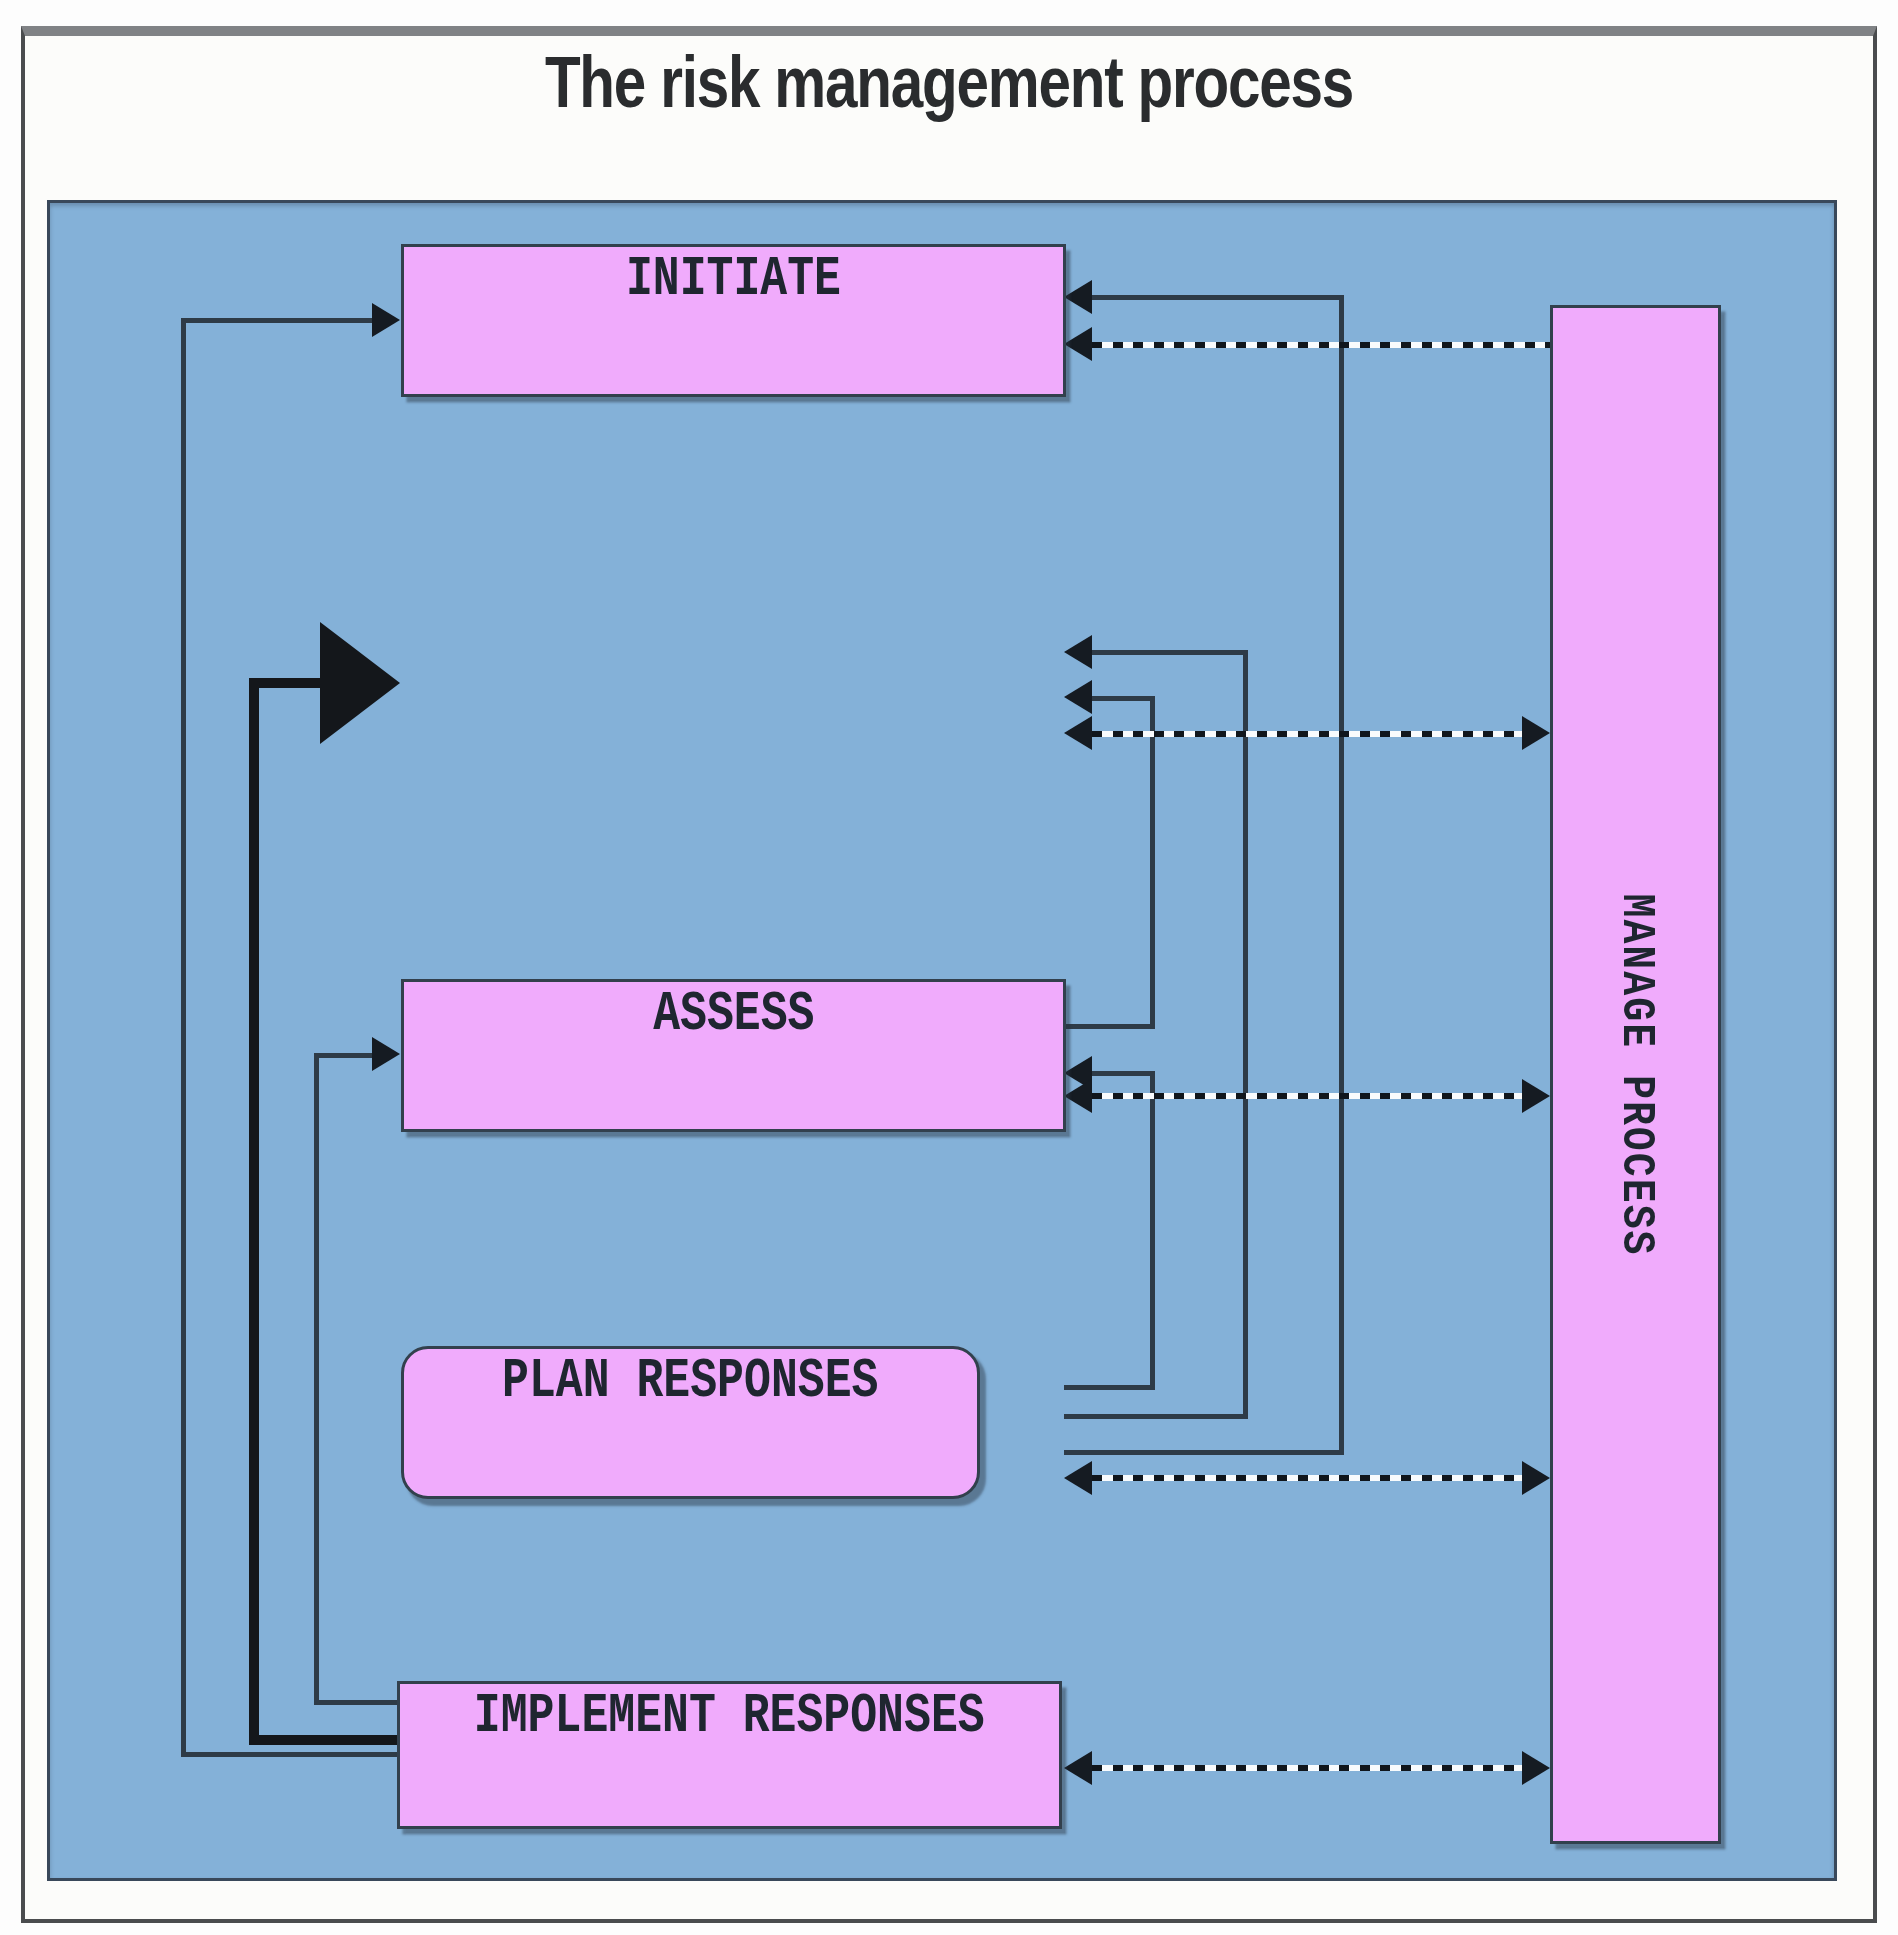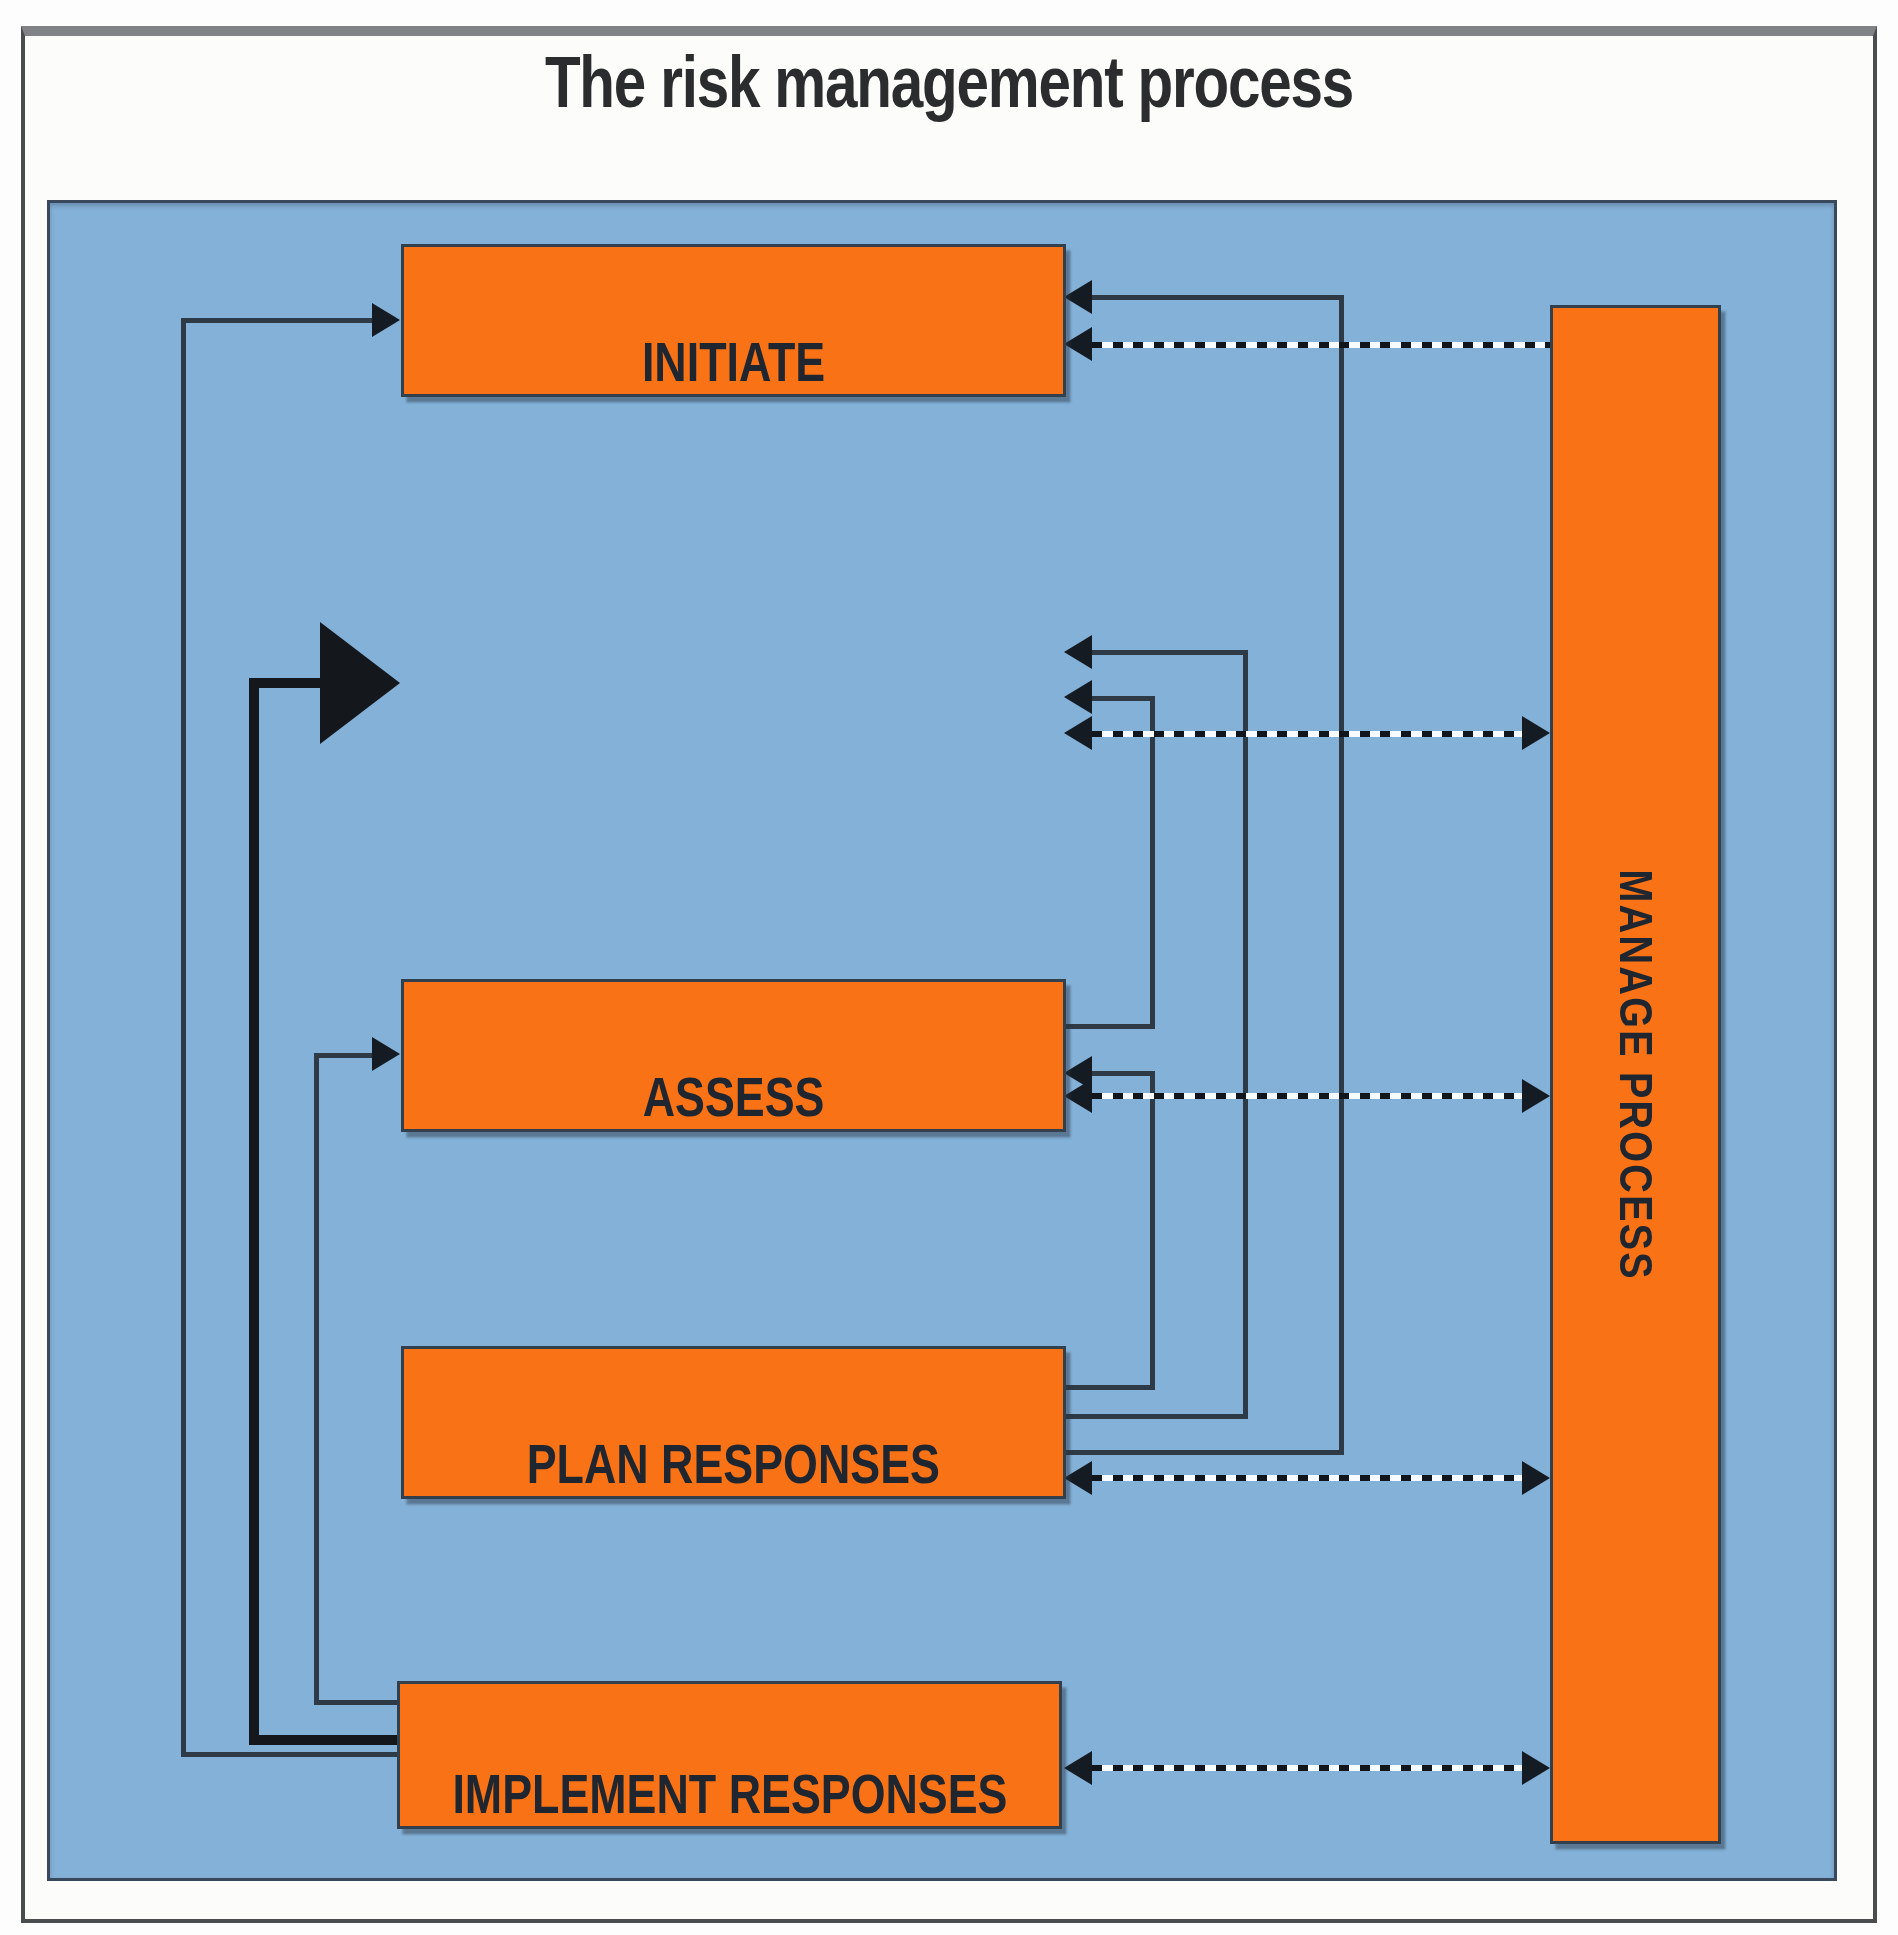--- a/index.html
+++ b/index.html
@@ -7,28 +7,28 @@
         font-family:"Liberation Sans", sans-serif;}
   
   #frame{position:absolute;left:21.4px;top:26px;width:1848px;height:1883px;
          border:4.6px solid #4a4c4e;border-top:10px solid #808285;background:#fcfcfa;}
   #title{position:absolute;left:0;right:0;top:40px;text-align:center;
          font-size:73px;font-weight:bold;color:#2a2c2e;letter-spacing:-1.5px;
          transform:scaleX(0.80);transform-origin:center;white-space:nowrap;}
   #panel{position:absolute;left:47px;top:200px;width:1790px;height:1681px;
          background:#84b1d8;border:3.1px solid #39485a;box-sizing:border-box;
          box-shadow:inset 0 3.1px 4.6px rgba(30,40,55,.25);}
-  .pbox{position:absolute;background:#f97316;border:3.8px solid #32404d;box-sizing:border-box;
-        box-shadow:5.3px 6.1px 2.3px rgba(40,52,64,.45);display:flex;align-items:flex-end;justify-content:center;}
+  .pbox{position:absolute;background:#f0abfc;border:3.8px solid #32404d;box-sizing:border-box;
+        box-shadow:5.3px 6.1px 2.3px rgba(40,52,64,.45);display:flex;align-items:flex-start;justify-content:center;font-family:Liberation Mono, monospace;}
   .pbox .lbl{font-size:56px;font-weight:bold;color:#1f2630;letter-spacing:0px;
         transform:scaleX(0.80);transform-origin:center;white-space:nowrap;}
   #box-initiate {left:401px;top:244px;width:665px;height:153px;}
   #box-identify {left:401px;top:609px;width:665px;height:153px;}
   #box-assess   {left:401px;top:979px;width:665px;height:153px;}
-  #box-plan     {left:401px;top:1346px;width:665px;height:153px;}
+  #box-plan     {left:401px;top:1346px;width:579px;height:153px;border-radius:27px;}
   #box-implement{left:397px;top:1681px;width:665px;height:148px;}
   #box-manage   {left:1550px;top:305px;width:171px;height:1539px;}
   #box-manage .lbl{position:absolute;left:50%;top:50%;font-size:47px;letter-spacing:2.3px;
         transform:translate(-50%,-50%) rotate(90deg) scaleX(0.85);}
   
   .ln{position:absolute;background:#2e3b47;}
   .ln.bold{background:#14171b;}
   .dot{position:absolute;height:6.1px;
        background:repeating-linear-gradient(90deg,#10161c 0 10px,#f8fbfd 10px 20.6px);}
   .ar-r{position:absolute;width:0;height:0;border-top:17.5px solid transparent;

